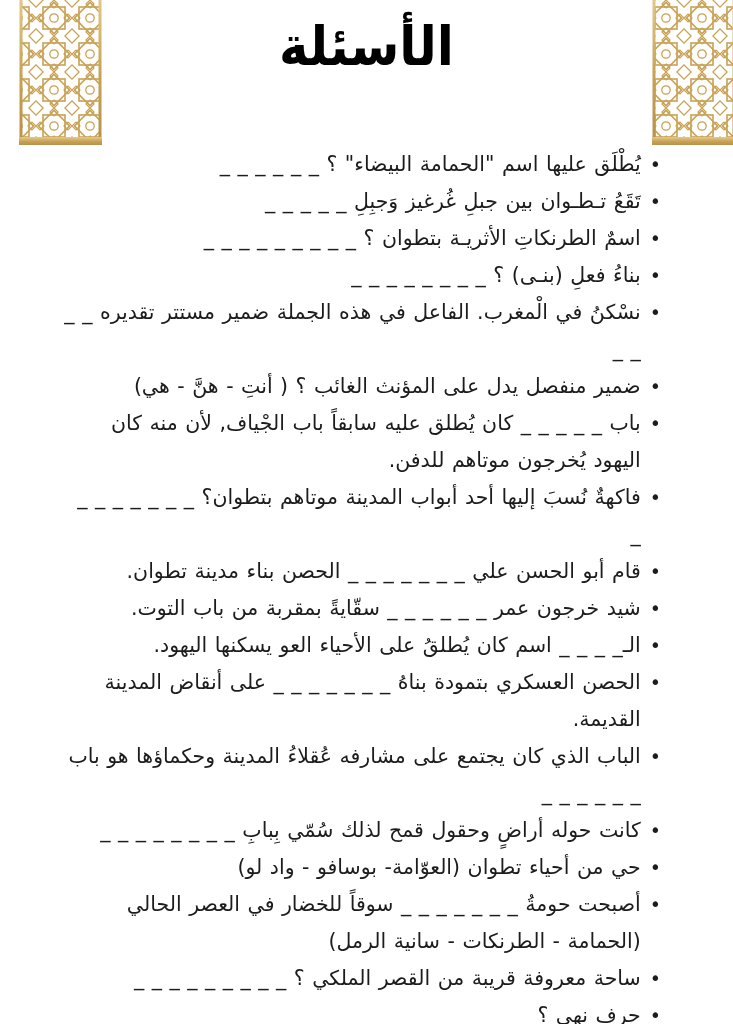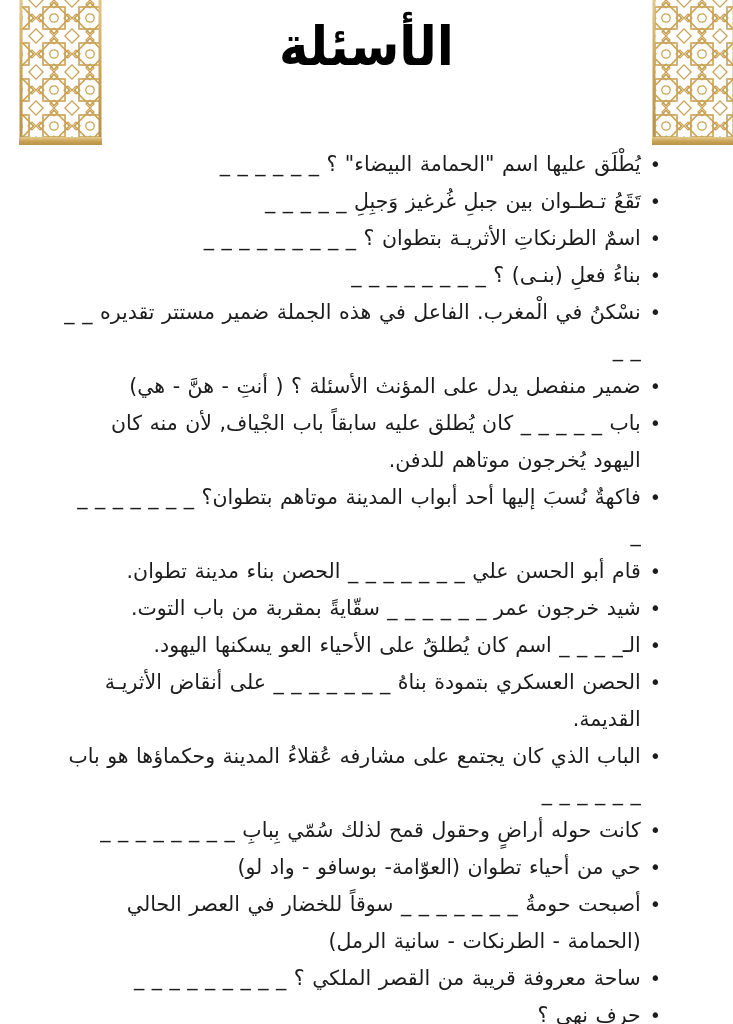--- a/index.html
+++ b/index.html
@@ -119,21 +119,21 @@
       <li class="q">
           <span class="bullet">•</span>
           <span class="qtext">بناءُ فعلِ (بنـى) ؟    _ _ _ _ _ _ _ _</span>
         </li>
       <li class="q">
           <span class="bullet">•</span>
           <span class="qtext">نسْكنُ في الْمغرب. الفاعل في هذه الجملة ضمير مستتر تقديره _ _ _ _</span>
         </li>
       <li class="q">
           <span class="bullet">•</span>
-          <span class="qtext">ضمير منفصل يدل على المؤنث الأسئلة ؟ ( أنتِ - هنَّ - هي)</span>
+          <span class="qtext">ضمير منفصل يدل على المؤنث الغائب ؟ ( أنتِ - هنَّ - هي)</span>
         </li>
       <li class="q">
           <span class="bullet">•</span>
           <span class="qtext">باب _ _ _ _ _ كان يُطلق عليه سابقاً باب الجْياف, لأن منه كان اليهود يُخرجون موتاهم للدفن.</span>
         </li>
       <li class="q">
           <span class="bullet">•</span>
           <span class="qtext">فاكهةٌ نُسبَ إليها أحد أبواب المدينة موتاهم بتطوان؟ _ _ _ _ _ _ _ _</span>
         </li>
       <li class="q">
@@ -143,21 +143,21 @@
       <li class="q">
           <span class="bullet">•</span>
           <span class="qtext">شيد خرجون عمر _ _ _ _ _ _ سقّايةً بمقربة من باب التوت.</span>
         </li>
       <li class="q">
           <span class="bullet">•</span>
           <span class="qtext">الـ_ _ _ _  اسم كان يُطلقُ على الأحياء العو يسكنها اليهود.</span>
         </li>
       <li class="q">
           <span class="bullet">•</span>
-          <span class="qtext">الحصن العسكري بتمودة بناهُ _ _ _ _ _ _ _ على أنقاض الأثريـة القديمة.</span>
+          <span class="qtext">الحصن العسكري بتمودة بناهُ _ _ _ _ _ _ _ على أنقاض المدينة القديمة.</span>
         </li>
       <li class="q">
           <span class="bullet">•</span>
           <span class="qtext">الباب الذي كان يجتمع على مشارفه عُقلاءُ المدينة وحكماؤها هو باب _ _ _ _ _ _</span>
         </li>
       <li class="q">
           <span class="bullet">•</span>
           <span class="qtext">كانت حوله  أراضٍ وحقول قمح لذلك سُمّي بِبابِ _ _ _ _ _ _ _ _</span>
         </li>
       <li class="q">

